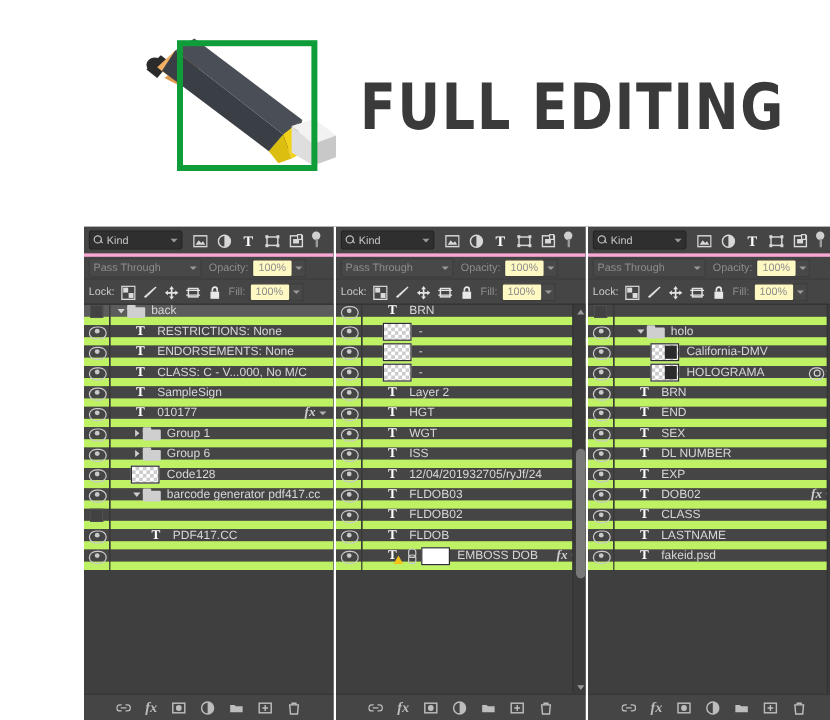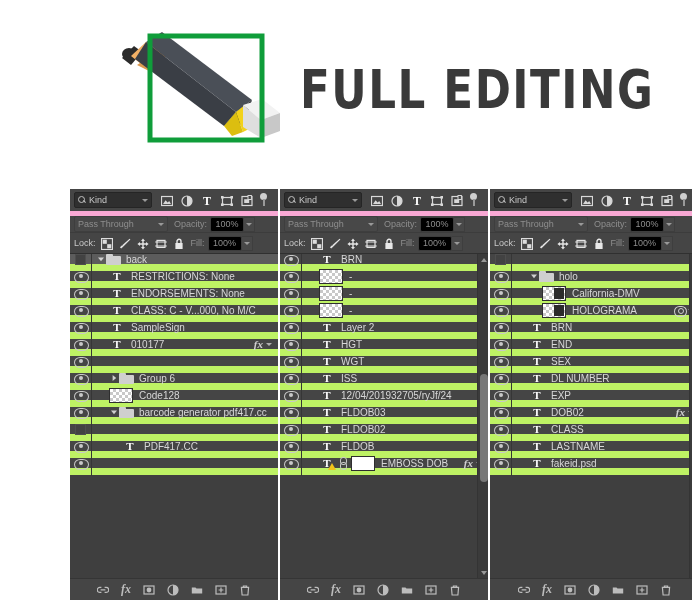--- a/index.html
+++ b/index.html
@@ -114,39 +114,39 @@
     content: ""; position: absolute; left: 2.5px; top: 6px;
     width: 2px; height: 7px; background: #9a9a9a;
   }
 
   
   .blend-row {
     height: 21px;
     background: #454545;
     display: flex; align-items: center;
     padding: 0 4px;
-    border-top: 5px solid #f9a8d4;
+    border-top: 3px solid #f9a8d4;
   }
   .blend-select {
     width: 94px; height: 16px;
     background: #484848;
     border: 1px solid #3e3e3e;
     border-radius: 2px;
     display: flex; align-items: center;
     padding: 0 3px;
     color: #8e8e8e; font-size: 9px;
   }
   .blend-select .blend-label { flex: 1; }
   .opacity-label {
     margin-left: 6px; color: #8e8e8e; font-size: 9px; white-space: nowrap;
   }
   .num-field {
     margin-left: 3px;
     width: 34px; height: 15px;
-    background: #000000;
+    background: #fef9c3;
     border: 1px solid #3e3e3e;
     border-radius: 2px;
     color: #8e8e8e; font-size: 9px;
     display: flex; align-items: center; justify-content: center;
   }
   .num-stepper {
     width: 11px; height: 15px;
     background: #484848;
     border: 1px solid #3e3e3e;
     border-left: none;
@@ -568,20 +568,30 @@
             <div class="row-right">
               <span class="fx-mark">fx</span>
               <span class="chev"></span>
             </div>
           </div>
         </div>
         <div class="layer-row">
           <div class="eye-cell">
             <span class="eye"></span>
           </div>
+          <div class="row-body">
+            <span class="indent" style="width: 17px;"></span>
+            <span class="disc">
+              <svg width="8" height="8" viewBox="0 0 8 8">
+                <path d="M2.6,1 L2.6,7 L6.2,4 Z" fill="#cfcfcf"></path>
+              </svg>
+            </span>
+            <span class="folder"></span>
+            <span class="layer-name">Group 1</span>
+          </div>
         </div>
         <div class="layer-row">
           <div class="eye-cell">
             <span class="eye"></span>
           </div>
           <div class="row-body">
             <span class="indent" style="width: 17px;"></span>
             <span class="disc">
               <svg width="8" height="8" viewBox="0 0 8 8">
                 <path d="M2.6,1 L2.6,7 L6.2,4 Z" fill="#cfcfcf"></path>

